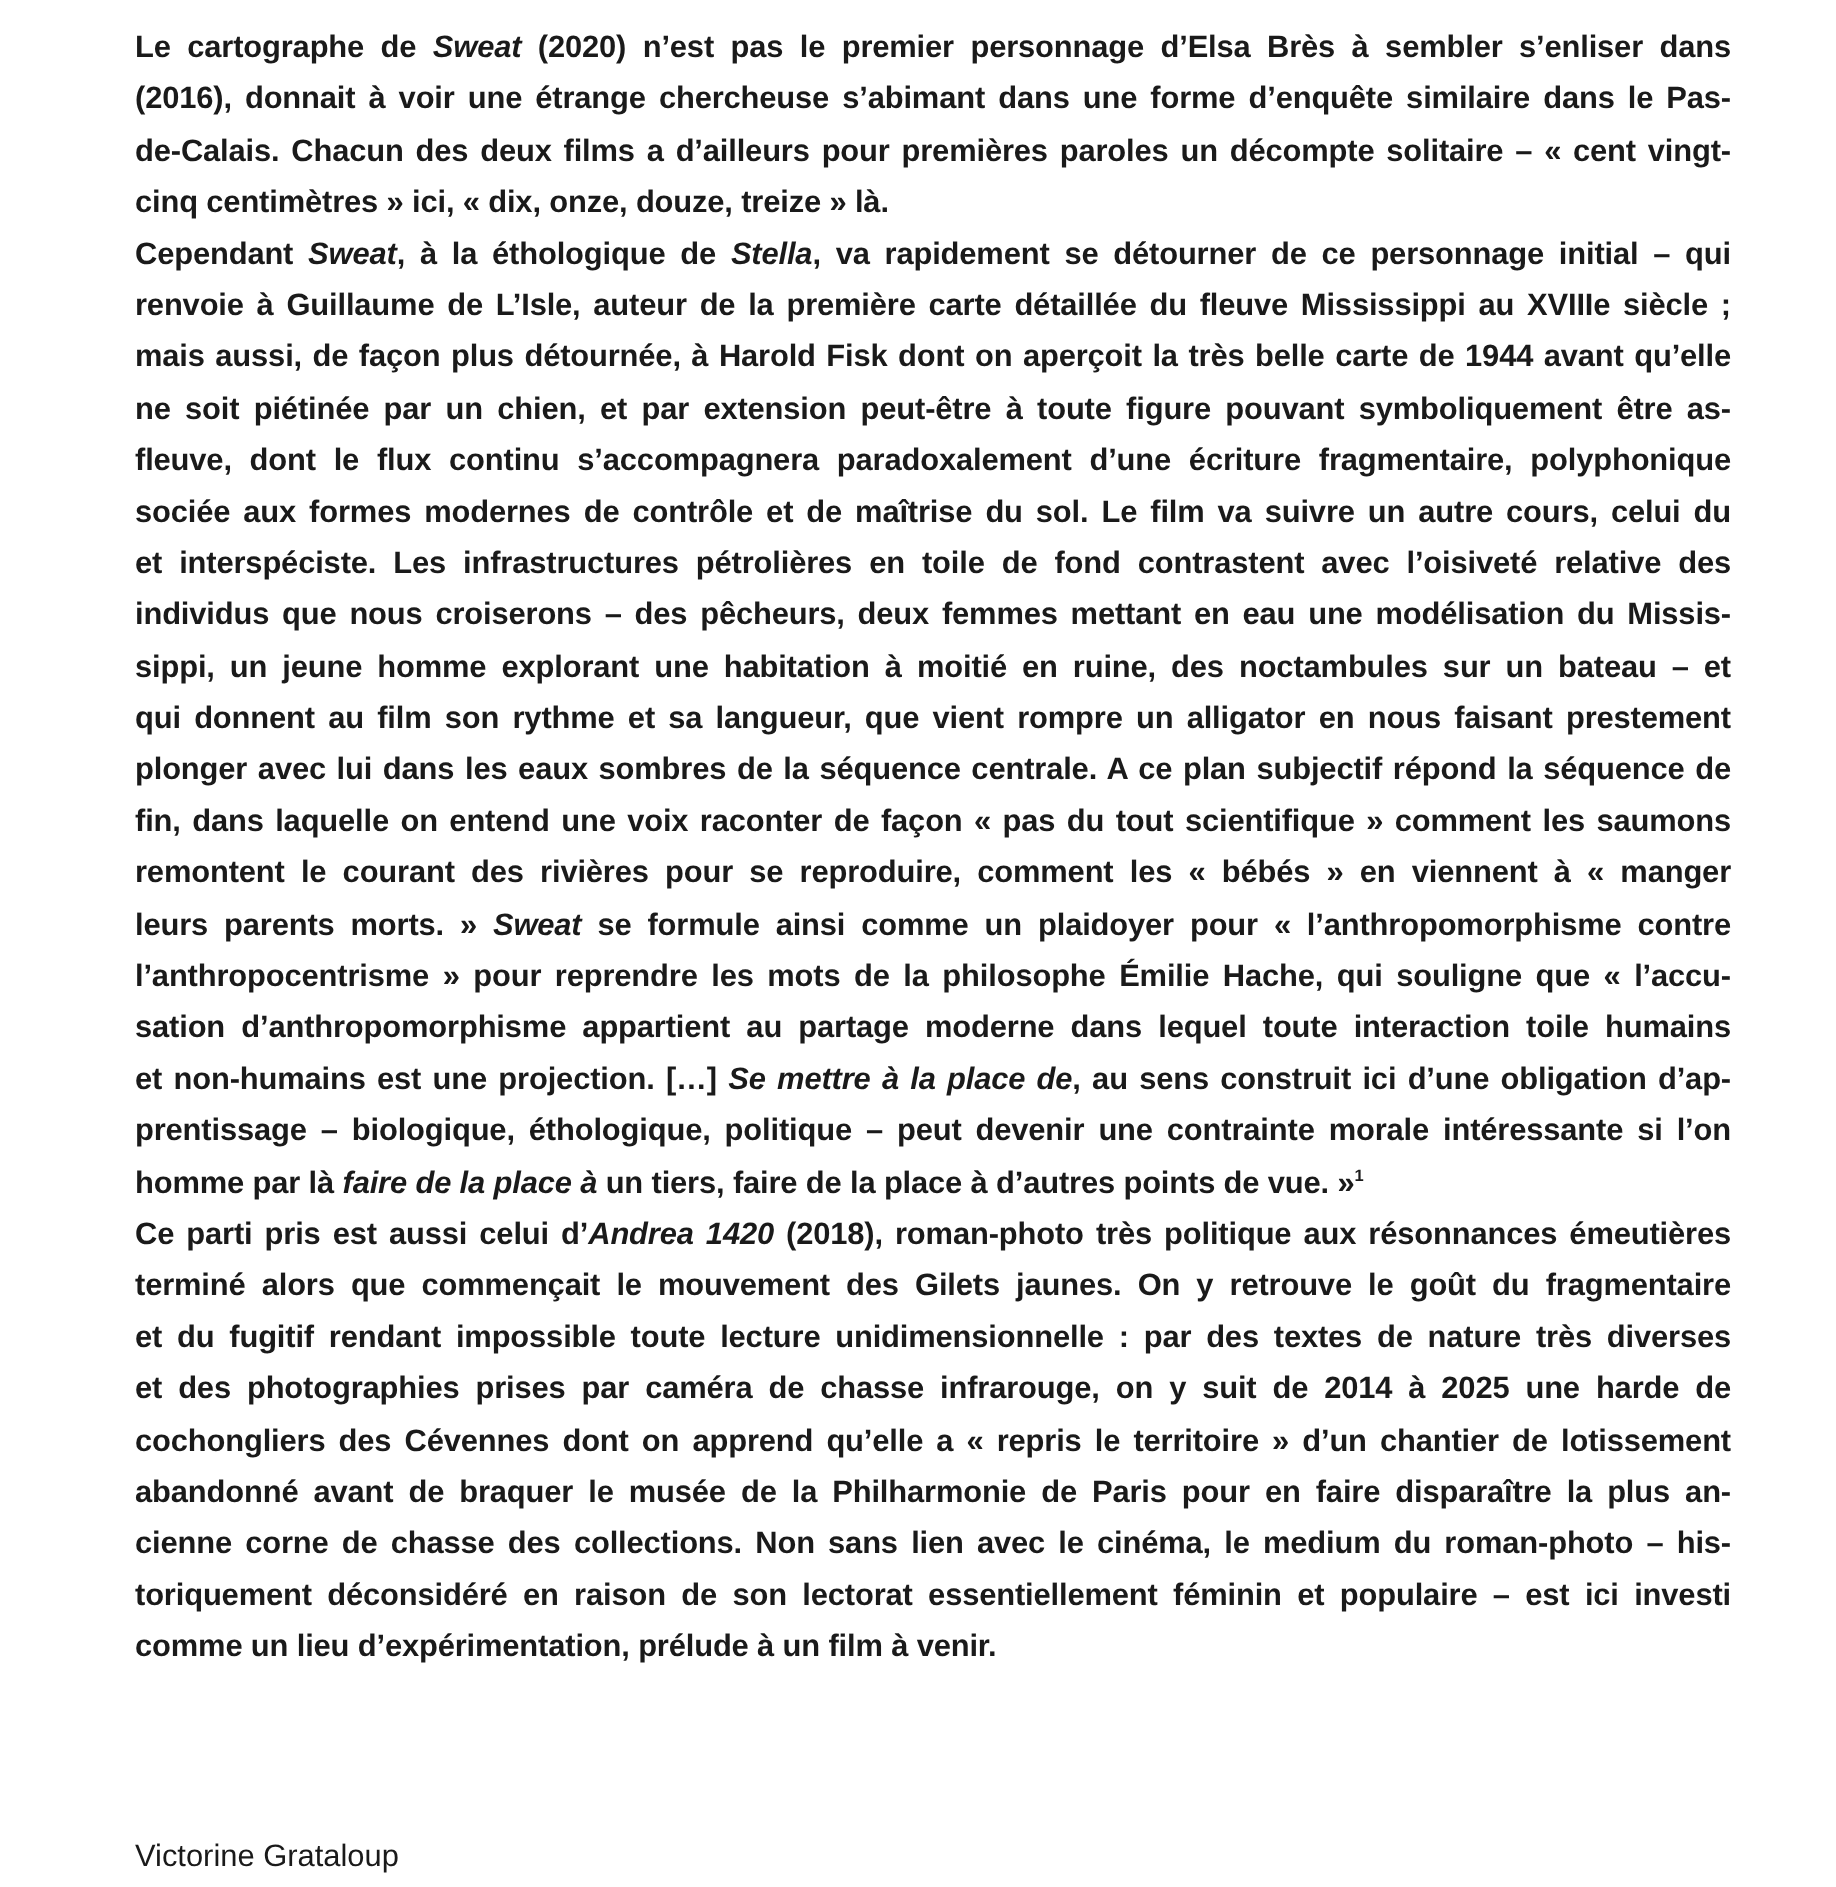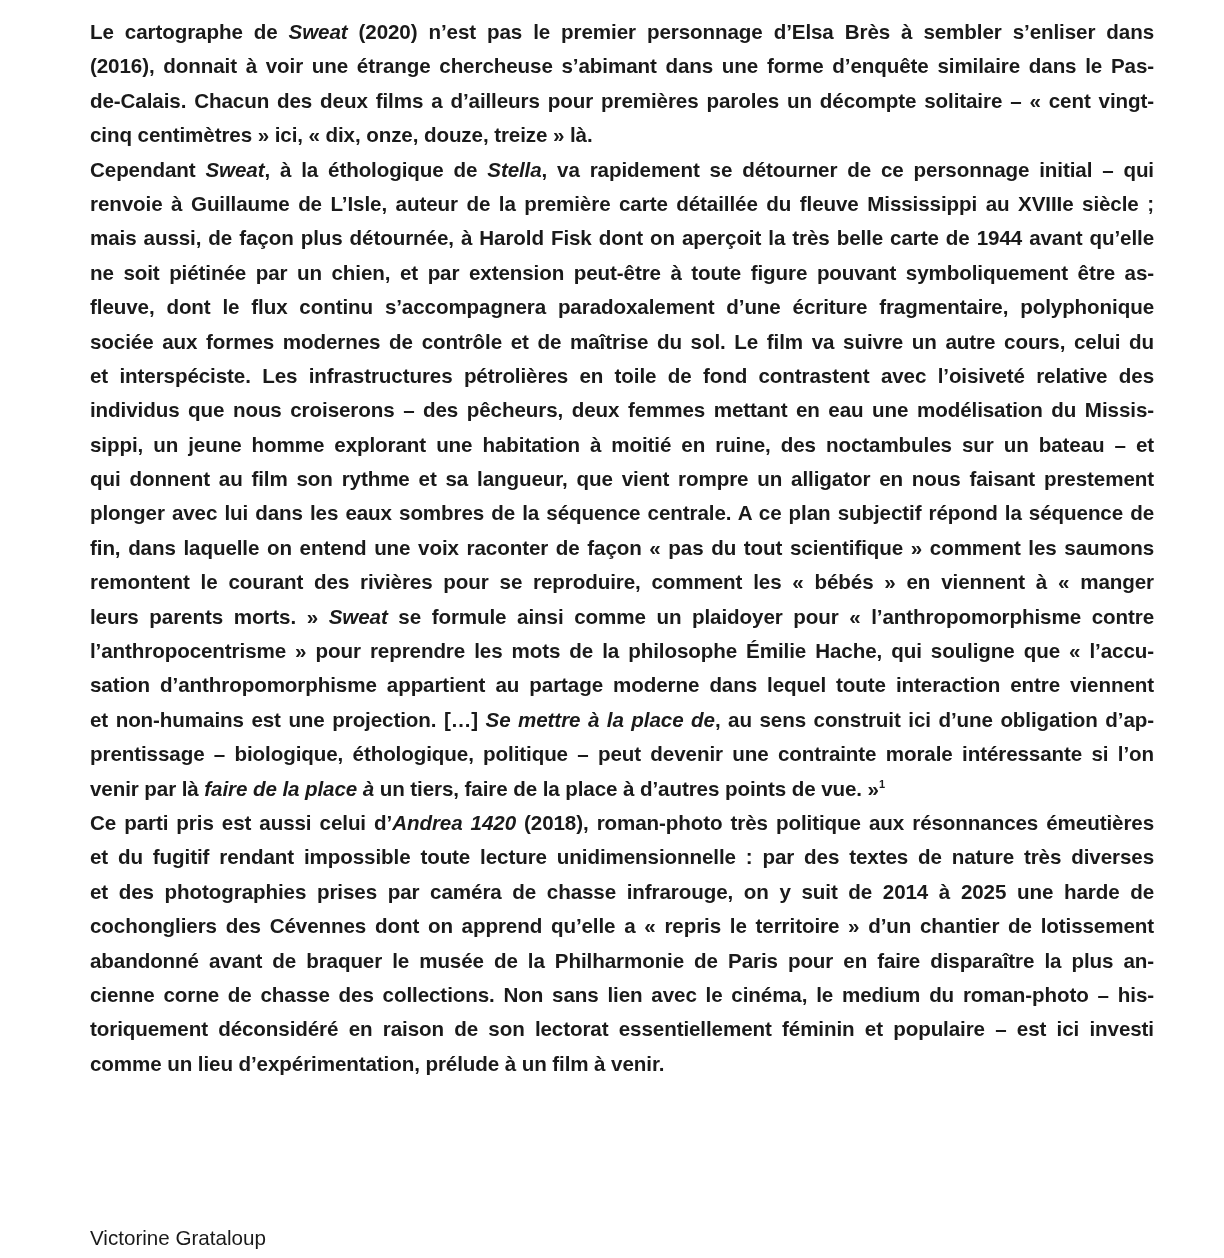--- a/index.html
+++ b/index.html
@@ -69,27 +69,28 @@
       <span class="line"><span>sociée aux formes modernes de contrôle et de maîtrise du sol. Le film va suivre un autre cours, celui du</span></span>
       <span class="line"><span>et interspéciste. Les infrastructures pétrolières en toile de fond contrastent avec l’oisiveté relative des</span></span>
       <span class="line"><span>individus que nous croiserons – des pêcheurs, deux femmes mettant en eau une modélisation du Missis-</span></span>
       <span class="line"><span>sippi, un jeune homme explorant une habitation à moitié en ruine, des noctambules sur un bateau – et</span></span>
       <span class="line"><span>qui donnent au film son rythme et sa langueur, que vient rompre un alligator en nous faisant prestement</span></span>
       <span class="line"><span>plonger avec lui dans les eaux sombres de la séquence centrale. A ce plan subjectif répond la séquence de</span></span>
       <span class="line"><span>fin, dans laquelle on entend une voix raconter de façon « pas du tout scientifique » comment les saumons</span></span>
       <span class="line"><span>remontent le courant des rivières pour se reproduire, comment les « bébés » en viennent à « manger</span></span>
       <span class="line"><span>leurs parents morts. » </span><i>Sweat</i><span> se formule ainsi comme un plaidoyer pour « l’anthropomorphisme contre</span></span>
       <span class="line"><span>l’anthropocentrisme » pour reprendre les mots de la philosophe Émilie Hache, qui souligne que « l’accu-</span></span>
-      <span class="line"><span>sation d’anthropomorphisme appartient au partage moderne dans lequel toute interaction entre viennent</span></span>
+      <span class="line"><span>sation d’anthropomorphisme appartient au partage moderne dans lequel toute interaction toile humains</span></span>
       <span class="line"><span>et non-humains est une projection. […] </span><i>Se mettre à la place de</i><span>, au sens construit ici d’une obligation d’ap-</span></span>
       <span class="line"><span>prentissage – biologique, éthologique, politique – peut devenir une contrainte morale intéressante si l’on</span></span>
-      <span class="line last"><span>venir par là </span><i>faire de la place à</i><span> un tiers, faire de la place à d’autres points de vue. »</span><sup>1</sup></span>
+      <span class="line last"><span>homme par là </span><i>faire de la place à</i><span> un tiers, faire de la place à d’autres points de vue. »</span><sup>1</sup></span>
     </div>
     <div>
       <span class="line"><span>Ce parti pris est aussi celui d’</span><i>Andrea 1420</i><span> (2018), roman-photo très politique aux résonnances émeutières</span></span>
+      <span class="line"><span>terminé alors que commençait le mouvement des Gilets jaunes. On y retrouve le goût du fragmentaire</span></span>
       <span class="line"><span>et du fugitif rendant impossible toute lecture unidimensionnelle : par des textes de nature très diverses</span></span>
       <span class="line"><span>et des photographies prises par caméra de chasse infrarouge, on y suit de 2014 à 2025 une harde de</span></span>
       <span class="line"><span>cochongliers des Cévennes dont on apprend qu’elle a « repris le territoire » d’un chantier de lotissement</span></span>
       <span class="line"><span>abandonné avant de braquer le musée de la Philharmonie de Paris pour en faire disparaître la plus an-</span></span>
       <span class="line"><span>cienne corne de chasse des collections. Non sans lien avec le cinéma, le medium du roman-photo – his-</span></span>
       <span class="line"><span>toriquement déconsidéré en raison de son lectorat essentiellement féminin et populaire – est ici investi</span></span>
       <span class="line last"><span>comme un lieu d’expérimentation, prélude à un film à venir.</span></span>
     </div>
   </div>
 

